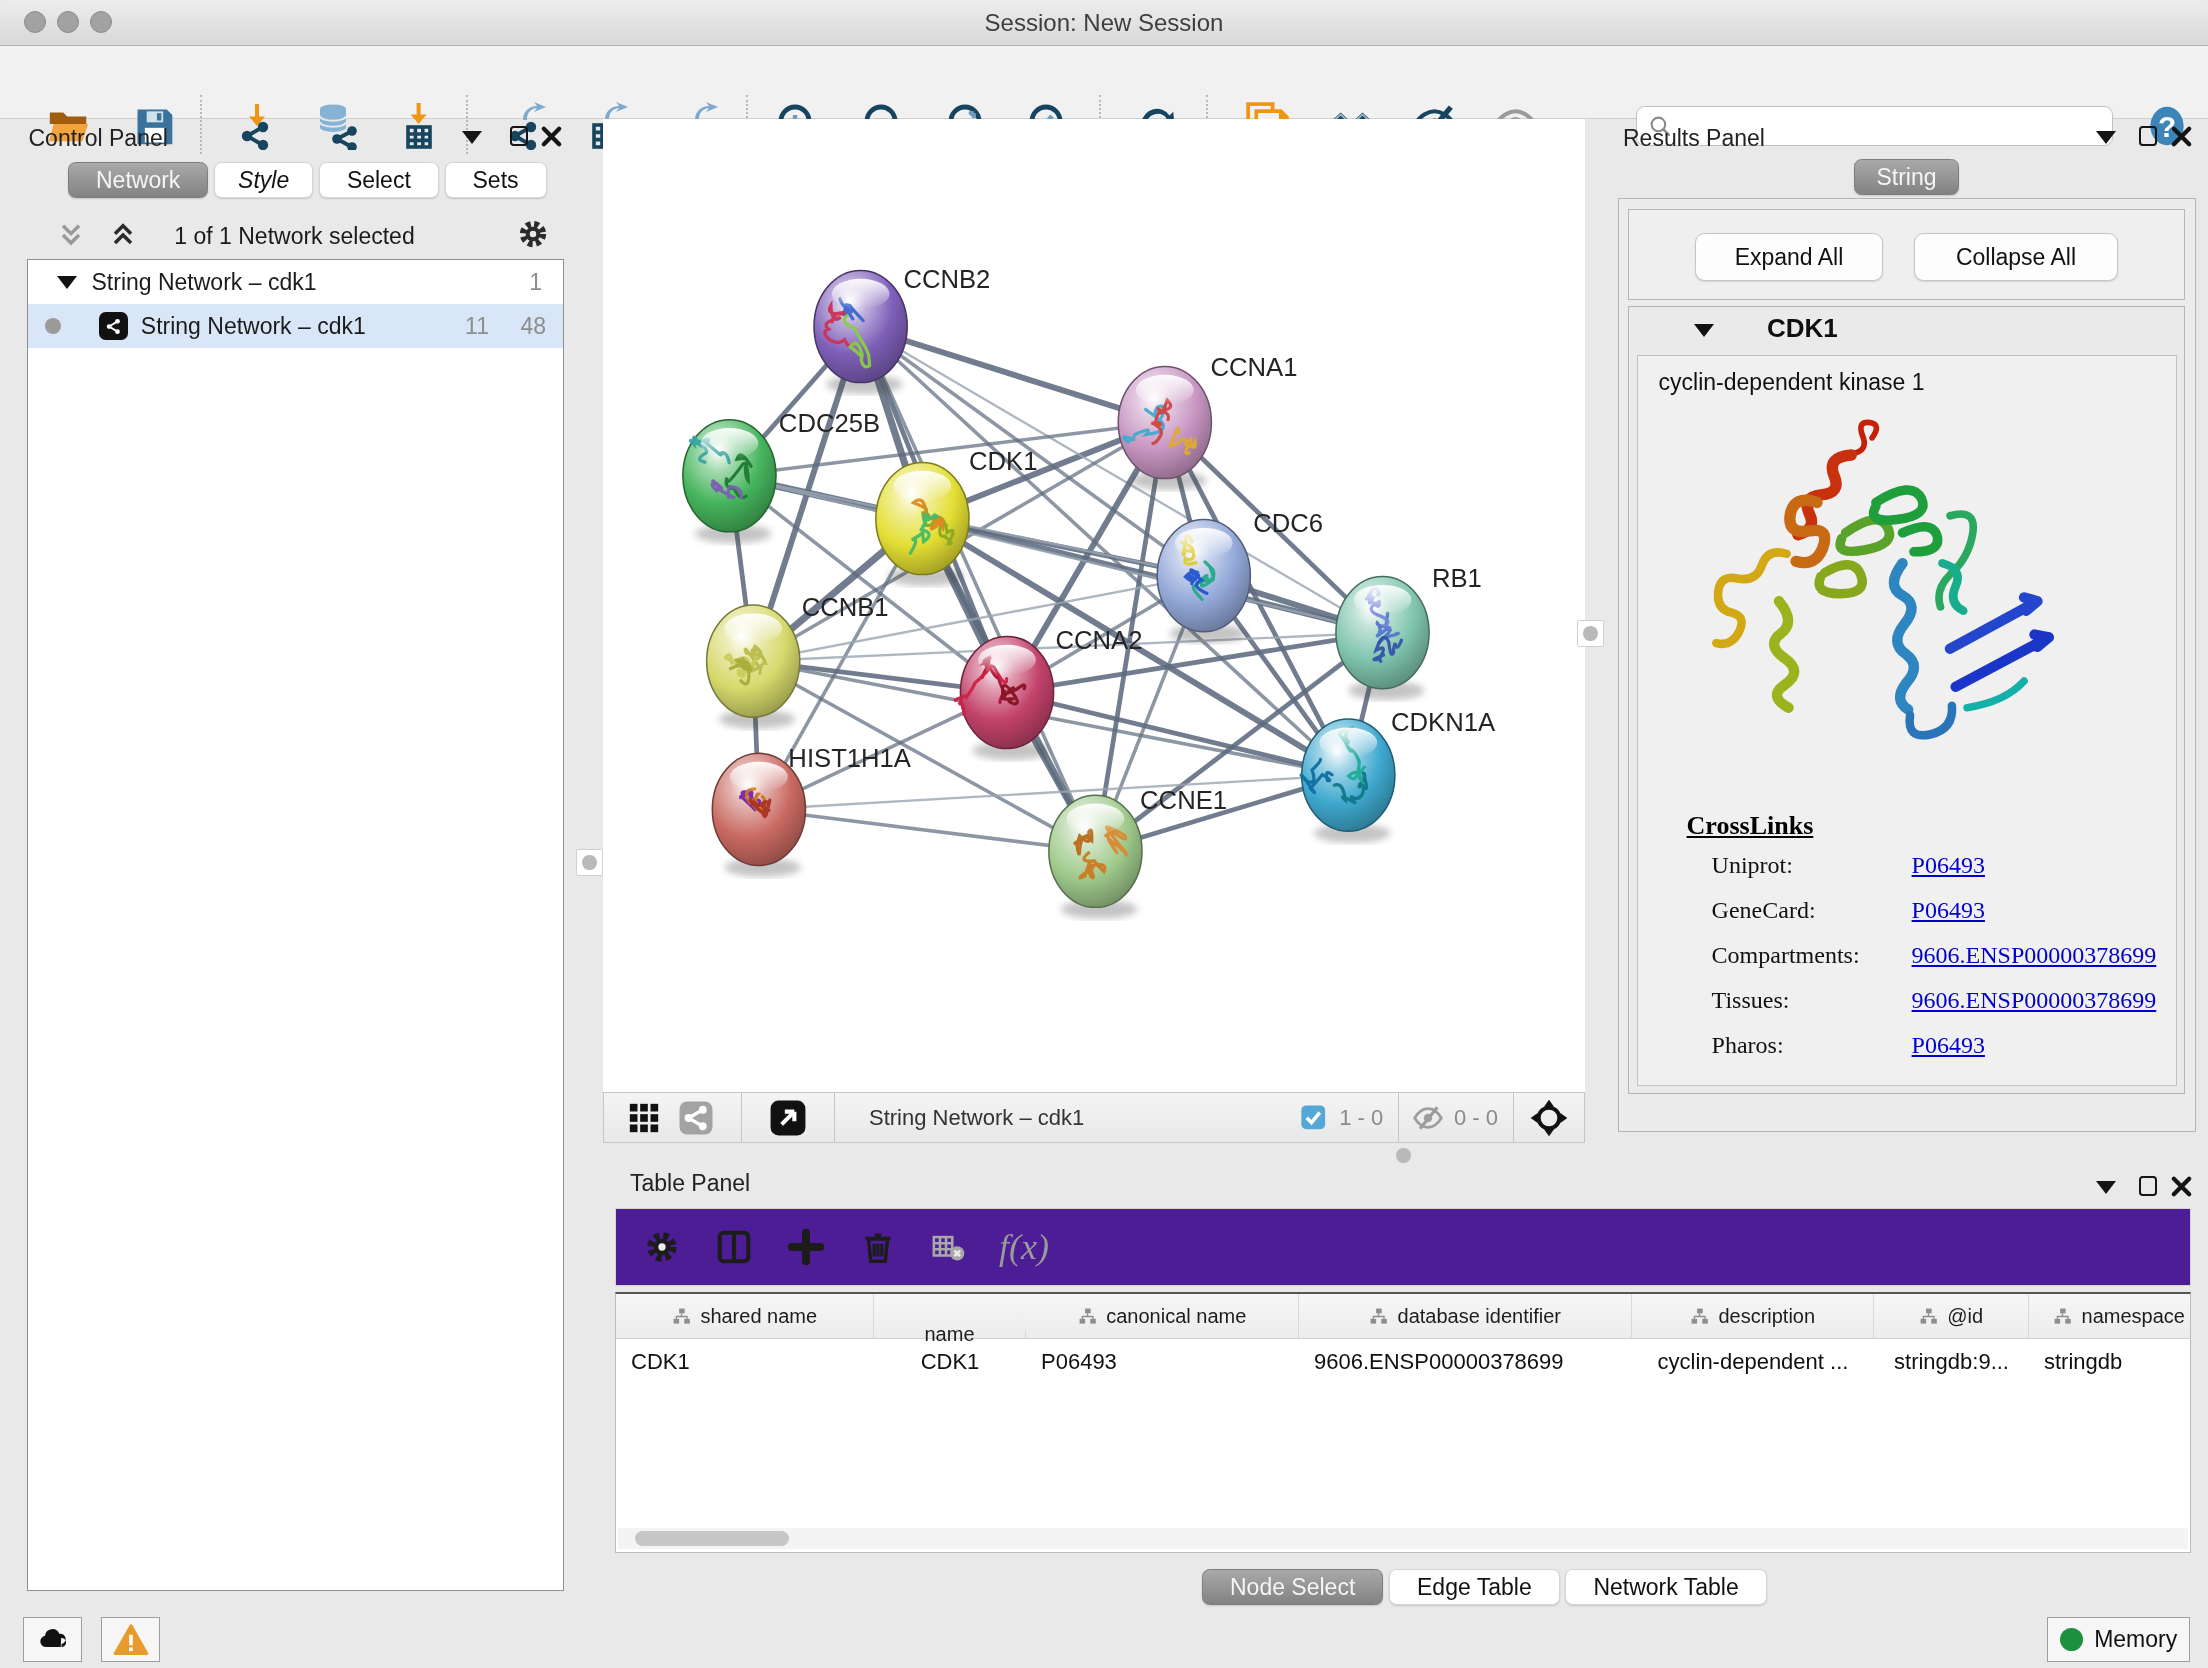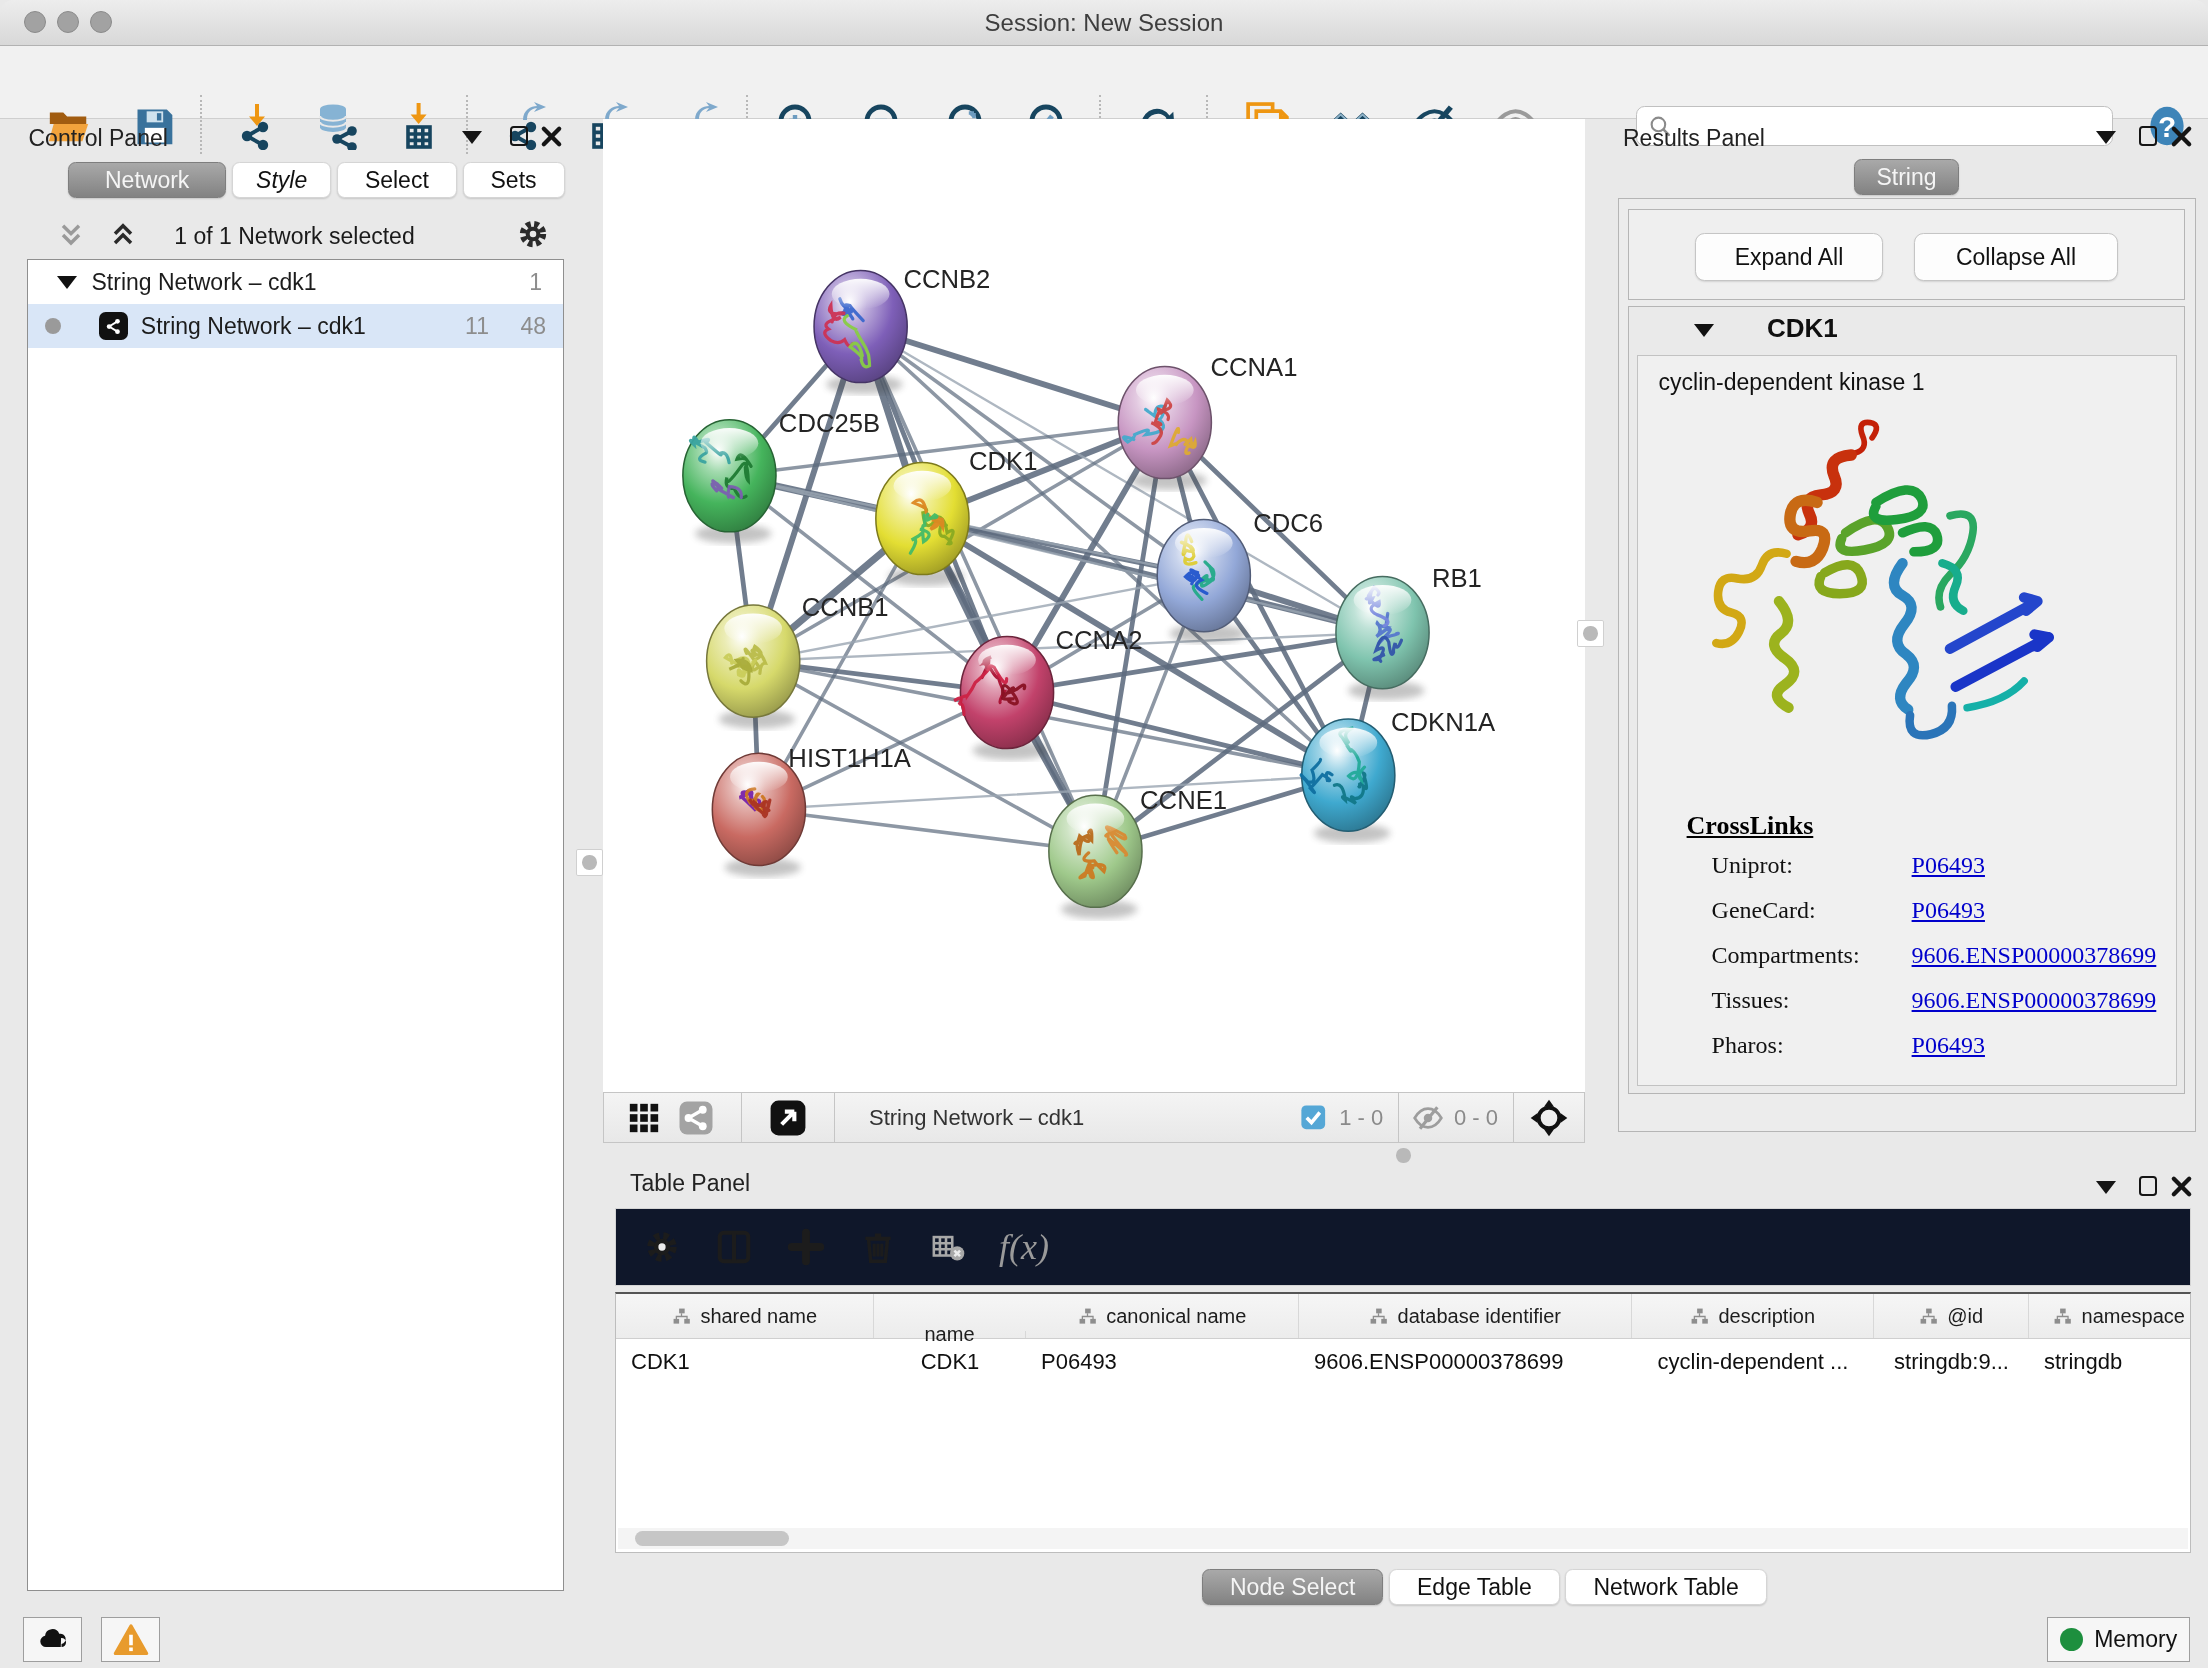--- a/index.html
+++ b/index.html
@@ -39,21 +39,21 @@
   .vbadge{font-size:22px;color:#8a8a8a;}
   
   .rbox{background:#ececec;border:1px solid #b5b5b5;}
   .rbtn{background:#fdfdfd;border:1px solid #c5c5c5;border-radius:9.5px;font-size:23px;color:#111;display:flex;align-items:center;justify-content:center;box-shadow:0 1px 1.9px rgba(0,0,0,.12);}
   #rp-content{background:#f0f0f0;border:1px solid #c2c2c2;}
   .serif{font-family:"Liberation Serif",serif;text-decoration:underline;}
   .cl-row{position:relative;height:45px;font-size:24px;}
   .cl-label{position:absolute;left:74px;color:#111;}
   .cl-link{position:absolute;left:274px;color:#0000cc;text-decoration:underline;}
   
-  #tp-toolbar{left:615px;top:1208px;width:1576px;height:78px;background:#0f172a;border:1px solid #d4d4d4;box-sizing:border-box;display:flex;align-items:center;}
+  #tp-toolbar{left:615px;top:1208px;width:1576px;height:78px;background:#4c1d95;border:1px solid #d4d4d4;box-sizing:border-box;display:flex;align-items:center;}
   #tp-box{left:615px;top:1292px;width:1576px;height:261px;background:#fff;border:1px solid #bdbdbd;border-top:2.9px solid #555;box-sizing:border-box;overflow:hidden;}
   #tp-header{display:flex;height:44px;background:linear-gradient(#f6f6f6,#ececec);border-bottom:1px solid #cfcfcf;}
   .th{display:flex;align-items:center;justify-content:center;gap:9.5px;font-size:20px;color:#1d1d1d;border-right:1px solid #d8d8d8;box-sizing:border-box;flex:none;}
   #tp-row{display:flex;height:45px;}
   .td{display:flex;align-items:center;font-size:22px;color:#101010;box-sizing:border-box;flex:none;padding:0 15px;white-space:nowrap;overflow:hidden;}
   #tp-scroll{position:absolute;left:1.9px;bottom:2.9px;width:1570px;height:21px;background:#f4f4f4;}
   #tp-thumb{position:absolute;left:17px;top:2.9px;width:154px;height:15px;border-radius:7.6px;background:#c6c6c6;}
   
   .sbtn{position:absolute;top:1617px;height:45px;background:#f6f6f6;border:1.9px solid #9e9e9e;display:flex;align-items:center;justify-content:center;box-sizing:border-box;}
   #memory-btn{left:2047px;width:143px;gap:11.4px;font-size:23px;color:#111;}
@@ -236,21 +236,21 @@
     </div>
   </div>
 
   <div class="abs phead" style="left:28.5px;top:125px">Control Panel</div>
   <span class="abs ctl-collapse" style="left:462px;top:131px"></span>
   <span class="abs ctl-float" style="left:510px;top:126px"></span>
   <svg class="abs" style="left:540px;top:125px" width="23" height="23" viewBox="0 0 24 24">
       <path d="M4 4 L20 20 M20 4 L4 20" stroke="#151515" stroke-width="4.5" stroke-linecap="round"></path>
     </svg>
   <div class="abs tabbar" style="left:68px;top:162px" id="cp-tabs">
-      <div class="tab active" style="padding: 0px 36px; text-align: right;">Network</div>
+      <div class="tab active" style="padding: 0px 27px; text-align: right;">Network</div>
       <div class="tab" style="padding: 0px 23px; font-style: italic;">Style</div>
       <div class="tab" style="padding: 0px 27px;">Select</div>
       <div class="tab" style="padding: 0px 27px;">Sets</div>
     </div>
   <svg class="abs" style="left:55px;top:219px" width="32" height="32" viewBox="0 0 24 24">
       <path d="M6 5 l6 6 6-6 M6 12 l6 6 6-6" fill="none" stroke="#9a9a9a" stroke-width="2.6"></path>
     </svg>
   <svg class="abs" style="left:107px;top:219px" width="32" height="32" viewBox="0 0 24 24">
       <path d="M6 11 l6-6 6 6 M6 18 l6-6 6 6" fill="none" stroke="#2a2a2a" stroke-width="2.6"></path>
     </svg>

